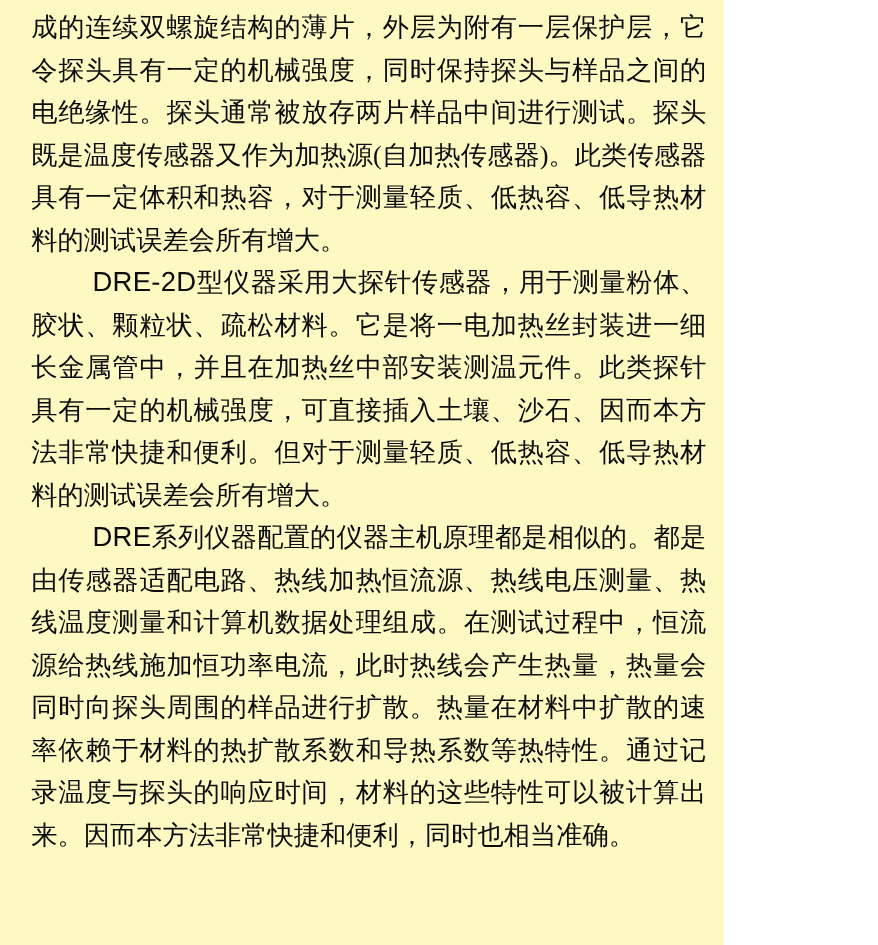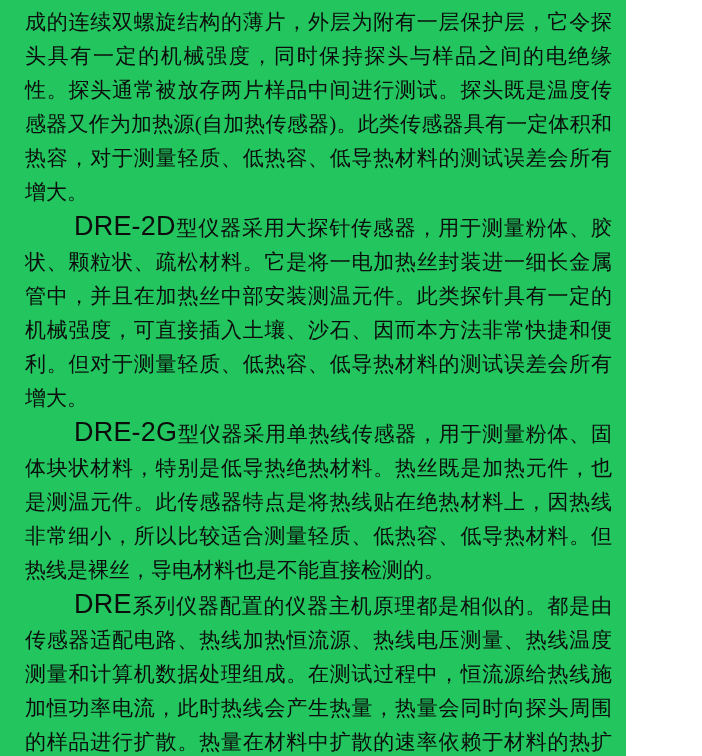--- a/index.html
+++ b/index.html
@@ -2,23 +2,23 @@
 <html><head>
 <meta charset="utf-8">
 <style>
   html, body {
     margin: 0;
     padding: 0;
     background: #ffffff;
   }
   .page {
     position: relative;
-    width: 626px;
+    width: 579px;
     height: 756px;
-    background: #22c55e;
+    background: #fef9c3;
     overflow: hidden;
     box-sizing: border-box;
   }
   .doc {
     box-sizing: border-box;
     width: 100%;
     height: 100%;
     padding: 5px 14px 0 25px;
     font-family: "Liberation Serif", "DejaVu Serif", serif;
     font-size: 21px;
@@ -29,34 +29,33 @@
   }
   .doc p {
     margin: 0;
     padding: 0;
   }
   .doc p.indent {
     text-indent: 49px;
   }
   .latin {
     font-family: "Liberation Sans", "DejaVu Sans", sans-serif;
-    font-size: 27px;
+    font-size: 22px;
     font-weight: 500;
     letter-spacing: 0.2px;
   }
 </style>
 </head>
 <body>
 
 <div class="page">
   <div class="doc">
 
     <p><span>成的连续双螺旋结构的薄片，外层为附有一层保护层，它令探头具有一定的机械强度，同时保持探头与样品之间的电绝缘性。探头通常被放存两片样品中间进行测试。探头既是温度传感器又作为加热源(自加热传感器)。此类传感器具有一定体积和热容，对于测量轻质、低热容、低导热材料的测试误差会所有增大。</span></p>
 
     <p class="indent"><span class="latin">DRE-2D</span><span>型仪器采用大探针传感器，用于测量粉体、胶状、颗粒状、疏松材料。它是将一电加热丝封装进一细长金属管中，并且在加热丝中部安装测温元件。此类探针具有一定的机械强度，可直接插入土壤、沙石、因而本方法非常快捷和便利。但对于测量轻质、低热容、低导热材料的测试误差会所有增大。</span></p>
 
 
-    <p class="indent"><span class="latin">DRE-2G</span><span>型仪器采用单热线传感器，用于测量粉体、固体块状材料，特别是低导热绝热材料。热丝既是加热元件，也是测温元件。此传感器特点是将热线贴在绝热材料上，因热线非常细小，所以比较适合测量轻质、低热容、低导热材料。但热线是裸丝，导电材料也是不能直接检测的。</span></p>
 
     <p class="indent"><span class="latin">DRE</span><span>系列仪器配置的仪器主机原理都是相似的。都是由传感器适配电路、热线加热恒流源、热线电压测量、热线温度测量和计算机数据处理组成。在测试过程中，恒流源给热线施加恒功率电流，此时热线会产生热量，热量会同时向探头周围的样品进行扩散。热量在材料中扩散的速率依赖于材料的热扩散系数和导热系数等热特性。通过记录温度与探头的响应时间，材料的这些特性可以被计算出来。因而本方法非常快捷和便利，同时也相当准确。</span></p>
 
   </div>
 </div>
 
 </body></html>

